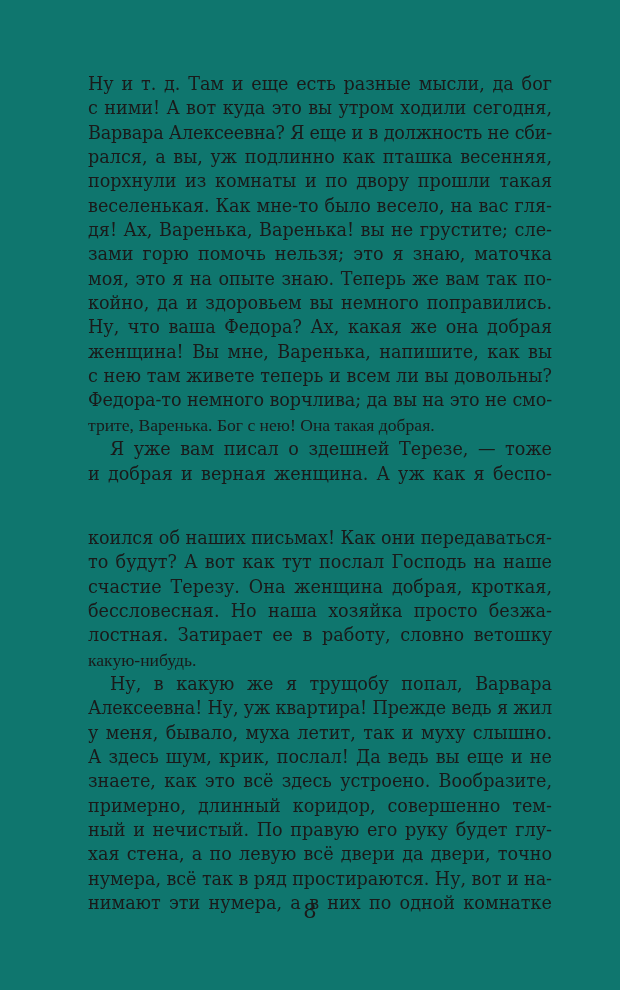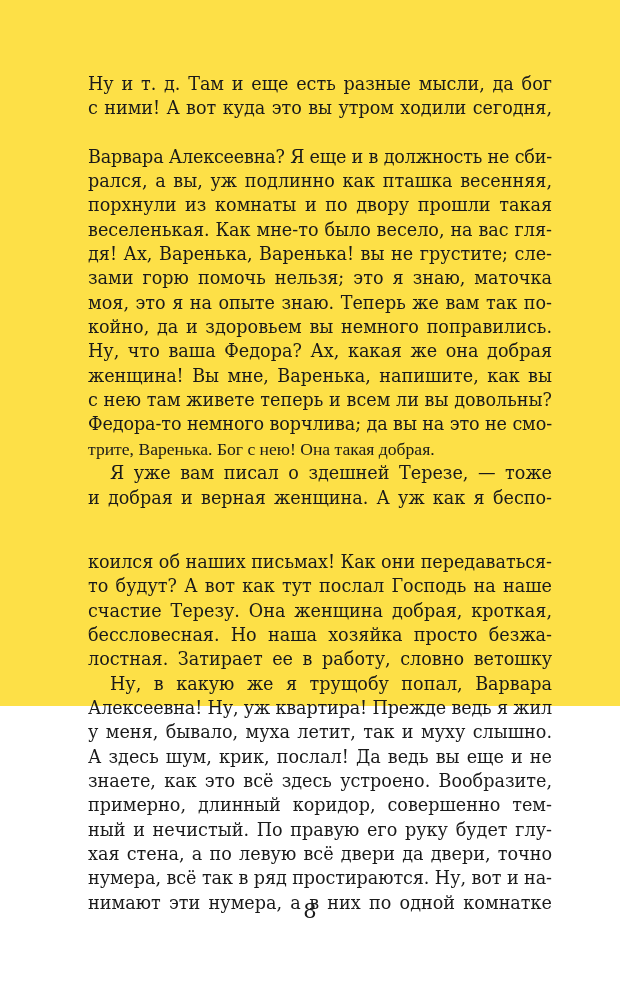--- a/index.html
+++ b/index.html
@@ -11,22 +11,22 @@
     width: 620px;
     height: 1001px;
     position: relative;
     overflow: hidden;
     font-family: "DejaVu Serif", "Liberation Serif", serif;
     color: #1a1a1a;
   }
   .page {
     position: absolute;
     left: 0; top: 0;
-    width: 620px; height: 706px;
-    background: #fde047;
+    width: 620px; height: 990px;
+    background: #0f766e;
   }
   .text-block {
     position: absolute;
     left: 88px;
     top: 72px;
     width: 464px;
   }
   .line {
     display: block;
     height: 24.35px;
@@ -56,40 +56,41 @@
     color: #1a1a1a;
   }
 </style>
 </head>
 <body>
 
 <div class="page">
   <div class="text-block" id="text-block">
       <span class="line">Ну и т. д. Там и еще есть разные мысли, да бог</span>
       <span class="line">с ними! А вот куда это вы утром ходили сегодня,</span>
-      <span class="line" style="letter-spacing: -0.197141px; margin-top: 24px;">Варвара Алексеевна? Я еще и в должность не сби-</span>
+      <span class="line" style="letter-spacing: -0.197141px;">Варвара Алексеевна? Я еще и в должность не сби-</span>
       <span class="line">рался, а вы, уж подлинно как пташка весенняя,</span>
       <span class="line">порхнули из комнаты и по двору прошли такая</span>
       <span class="line">веселенькая. Как мне-то было весело, на вас гля-</span>
       <span class="line">дя! Ах, Варенька, Варенька! вы не грустите; сле-</span>
       <span class="line">зами горю помочь нельзя; это я знаю, маточка</span>
       <span class="line">моя, это я на опыте знаю. Теперь же вам так по-</span>
       <span class="line">койно, да и здоровьем вы немного поправились.</span>
       <span class="line">Ну, что ваша Федора? Ах, какая же она добрая</span>
       <span class="line">женщина! Вы мне, Варенька, напишите, как вы</span>
       <span class="line">с нею там живете теперь и всем ли вы довольны?</span>
       <span class="line" style="letter-spacing: -0.117188px;">Федора-то немного ворчлива; да вы на это не смо-</span>
       <span class="line last">трите, Варенька. Бог с нею! Она такая добрая.</span>
       <span class="line indent">Я уже вам писал о здешней Терезе, — тоже</span>
       <span class="line">и добрая и верная женщина. А уж как я беспо-</span>
       <span class="line" style="letter-spacing: -0.029212px; margin-top: 40px;">коился об наших письмах! Как они передаваться-</span>
       <span class="line">то будут? А вот как тут послал Господь на наше</span>
       <span class="line">счастие Терезу. Она женщина добрая, кроткая,</span>
       <span class="line">бессловесная. Но наша хозяйка просто безжа-</span>
       <span class="line">лостная. Затирает ее в работу, словно ветошку</span>
+      <span class="line last">какую-нибудь.</span>
       <span class="line indent">Ну, в какую же я трущобу попал, Варвара</span>
       <span class="line" style="letter-spacing: -0.153193px;">Алексеевна! Ну, уж квартира! Прежде ведь я жил</span>
       <span class="line">у меня, бывало, муха летит, так и муху слышно.</span>
       <span class="line">А здесь шум, крик, послал! Да ведь вы еще и не</span>
       <span class="line">знаете, как это всё здесь устроено. Вообразите,</span>
       <span class="line">примерно, длинный коридор, совершенно тем-</span>
       <span class="line">ный и нечистый. По правую его руку будет глу-</span>
       <span class="line">хая стена, а по левую всё двери да двери, точно</span>
       <span class="line" style="letter-spacing: -0.0816327px;">нумера, всё так в ряд простираются. Ну, вот и на-</span>
       <span class="line">нимают эти нумера, а в них по одной комнатке</span>

